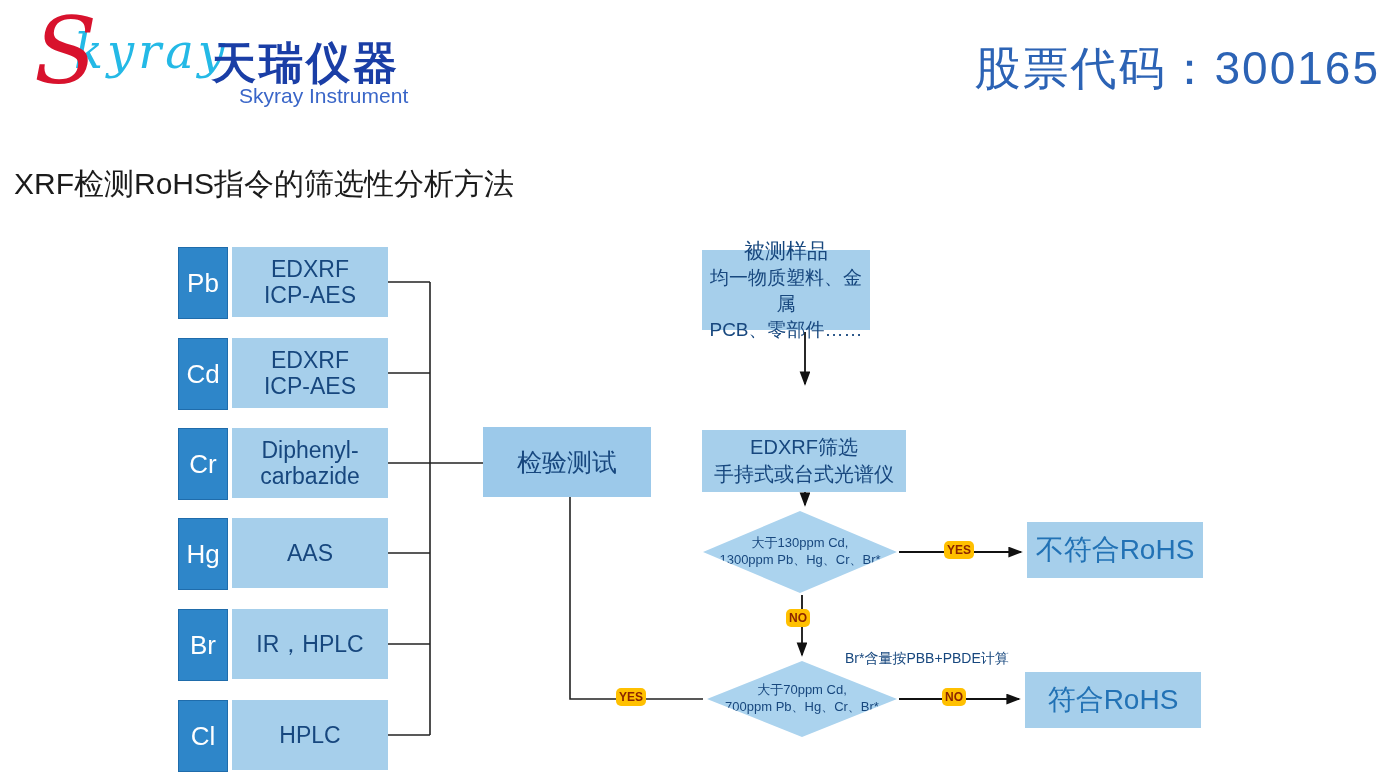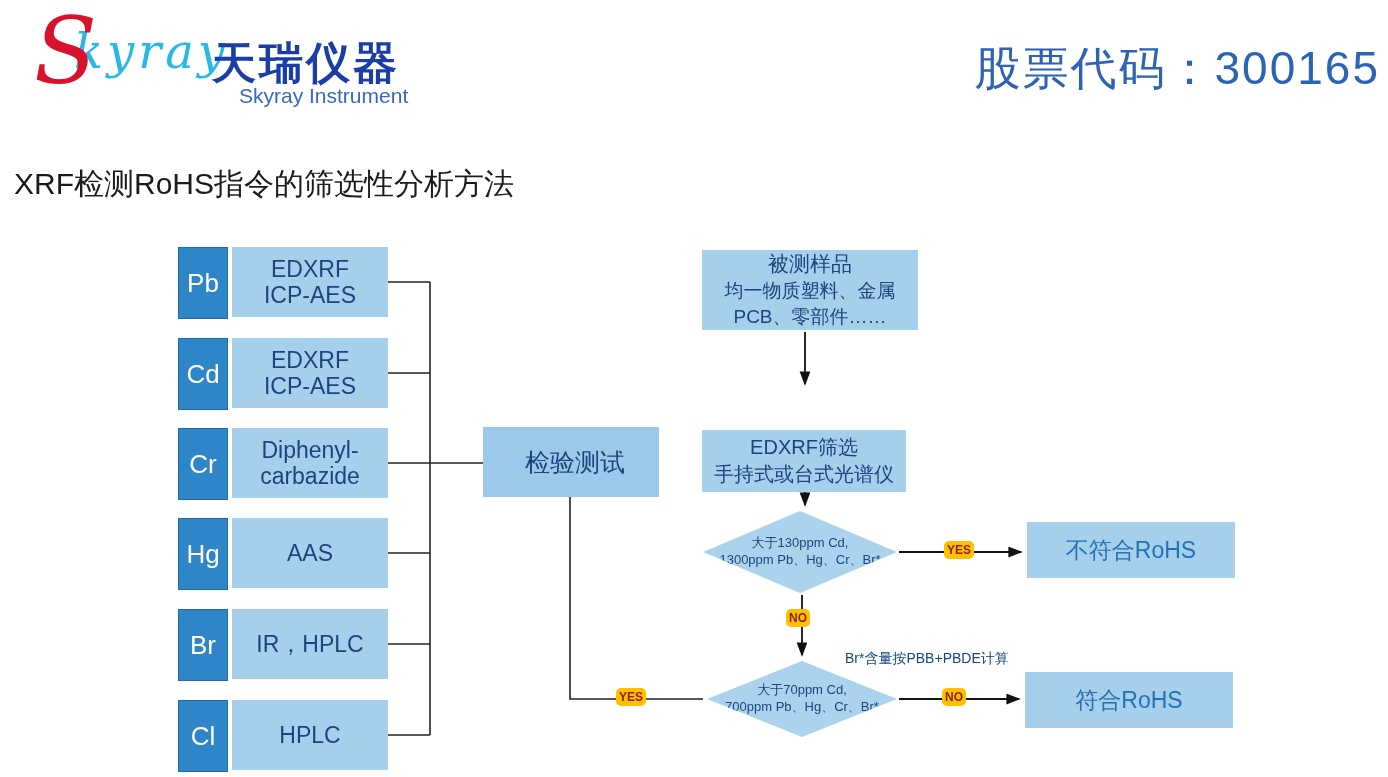--- a/index.html
+++ b/index.html
@@ -31,26 +31,26 @@
   .elem-row{position:absolute;left:178px;height:50px;display:flex;z-index:2;}
   .elem-tile{width:48px;height:70px;background:var(--c-tile);border:1px solid #1f6cab;
     display:flex;align-items:center;justify-content:center;color:#fff;font-size:26px;}
   .method-box{width:156px;height:70px;margin-left:4px;background:var(--c-box);
     display:flex;flex-direction:column;align-items:center;justify-content:center;
     color:var(--c-box-text);font-size:23px;line-height:1.15;text-align:right;}
 
   
   .fbox{position:absolute;background:var(--c-box);display:flex;flex-direction:column;
     align-items:center;justify-content:center;text-align:center;color:var(--c-box-text);z-index:2;}
-  .test-box{left:483px;top:427px;width:168px;height:70px;font-size:25px;background:var(--c-box-light);padding-left:8px;}
-  .sample-box{left:702px;top:250px;width:216px;height:80px;}
+  .test-box{left:483px;top:427px;width:168px;height:70px;font-size:25px;background:var(--c-box-light);}
+  .sample-box{left:702px;top:250px;width:168px;height:80px;}
   .sample-box .l1{font-size:21px;}
   .sample-box .l2,.sample-box .l3{font-size:19px;}
   .screen-box{left:702px;top:390px;width:204px;height:62px;font-size:20px;margin-top:40px;}
-  .result-box{width:208px;height:56px;font-size:23px;color:var(--c-result-text);}
+  .result-box{width:176px;height:56px;font-size:28px;color:var(--c-result-text);}
   .fail-box{left:1027px;top:522px;}
   .pass-box{left:1025px;top:672px;}
 
   .diamond{position:absolute;background:var(--c-diamond);z-index:2;
     clip-path:polygon(50% 0,100% 50%,50% 100%,0 50%);
     display:flex;flex-direction:column;align-items:center;justify-content:center;
     color:var(--c-box-text);font-size:13px;line-height:1.3;text-align:center;}
   .diamond1{left:703px;top:511px;width:194px;height:82px;}
   .diamond2{left:707px;top:661px;width:190px;height:76px;}
 

